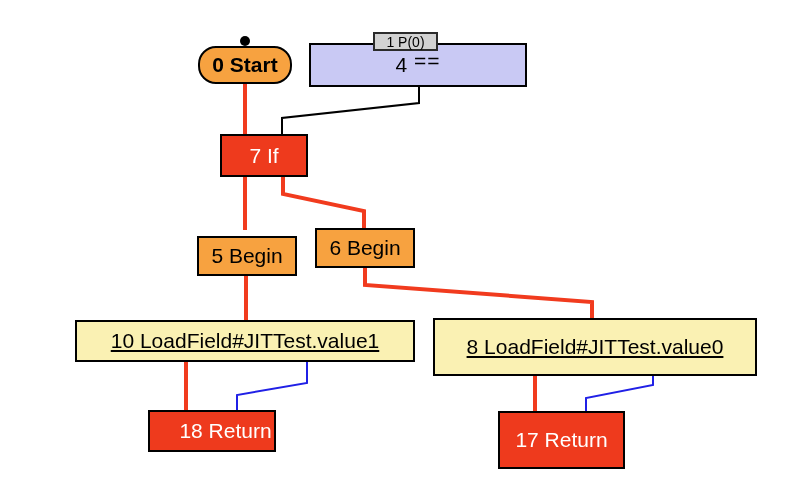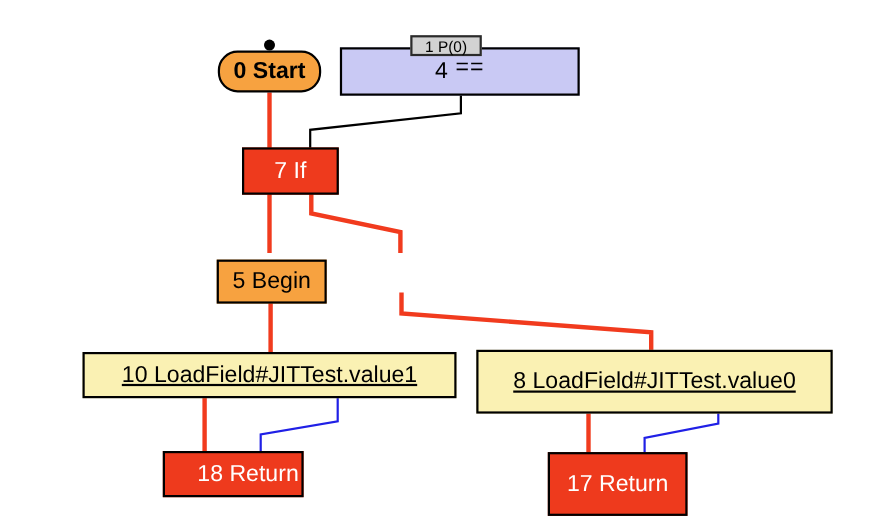--- a/index.html
+++ b/index.html
@@ -102,20 +102,23 @@
 
 
   <div class="node redbox" style="left:220px; top:134px; width:88px; height:43px;">
     <span>7 If</span>
   </div>
 
   <div class="node orange" style="left:197px; top:236px; width:100px; height:40px;">
     <span>5 Begin</span>
   </div>
 
+  <div class="node orange" style="left:315px; top:228px; width:100px; height:40px;">
+    <span>6 Begin</span>
+  </div>
 
   <div class="node yellow" style="left:75px; top:320px; width:340px; height:42px;">
     <span>10 LoadField#JITTest.value1</span>
   </div>
 
   <div class="node yellow" style="left:433px; top:318px; width:324px; height:58px;">
     <span>8 LoadField#JITTest.value0</span>
   </div>
 
   <div class="node redbox" style="left:148px; top:410px; width:128px; height:42px;padding-left:27px;">

